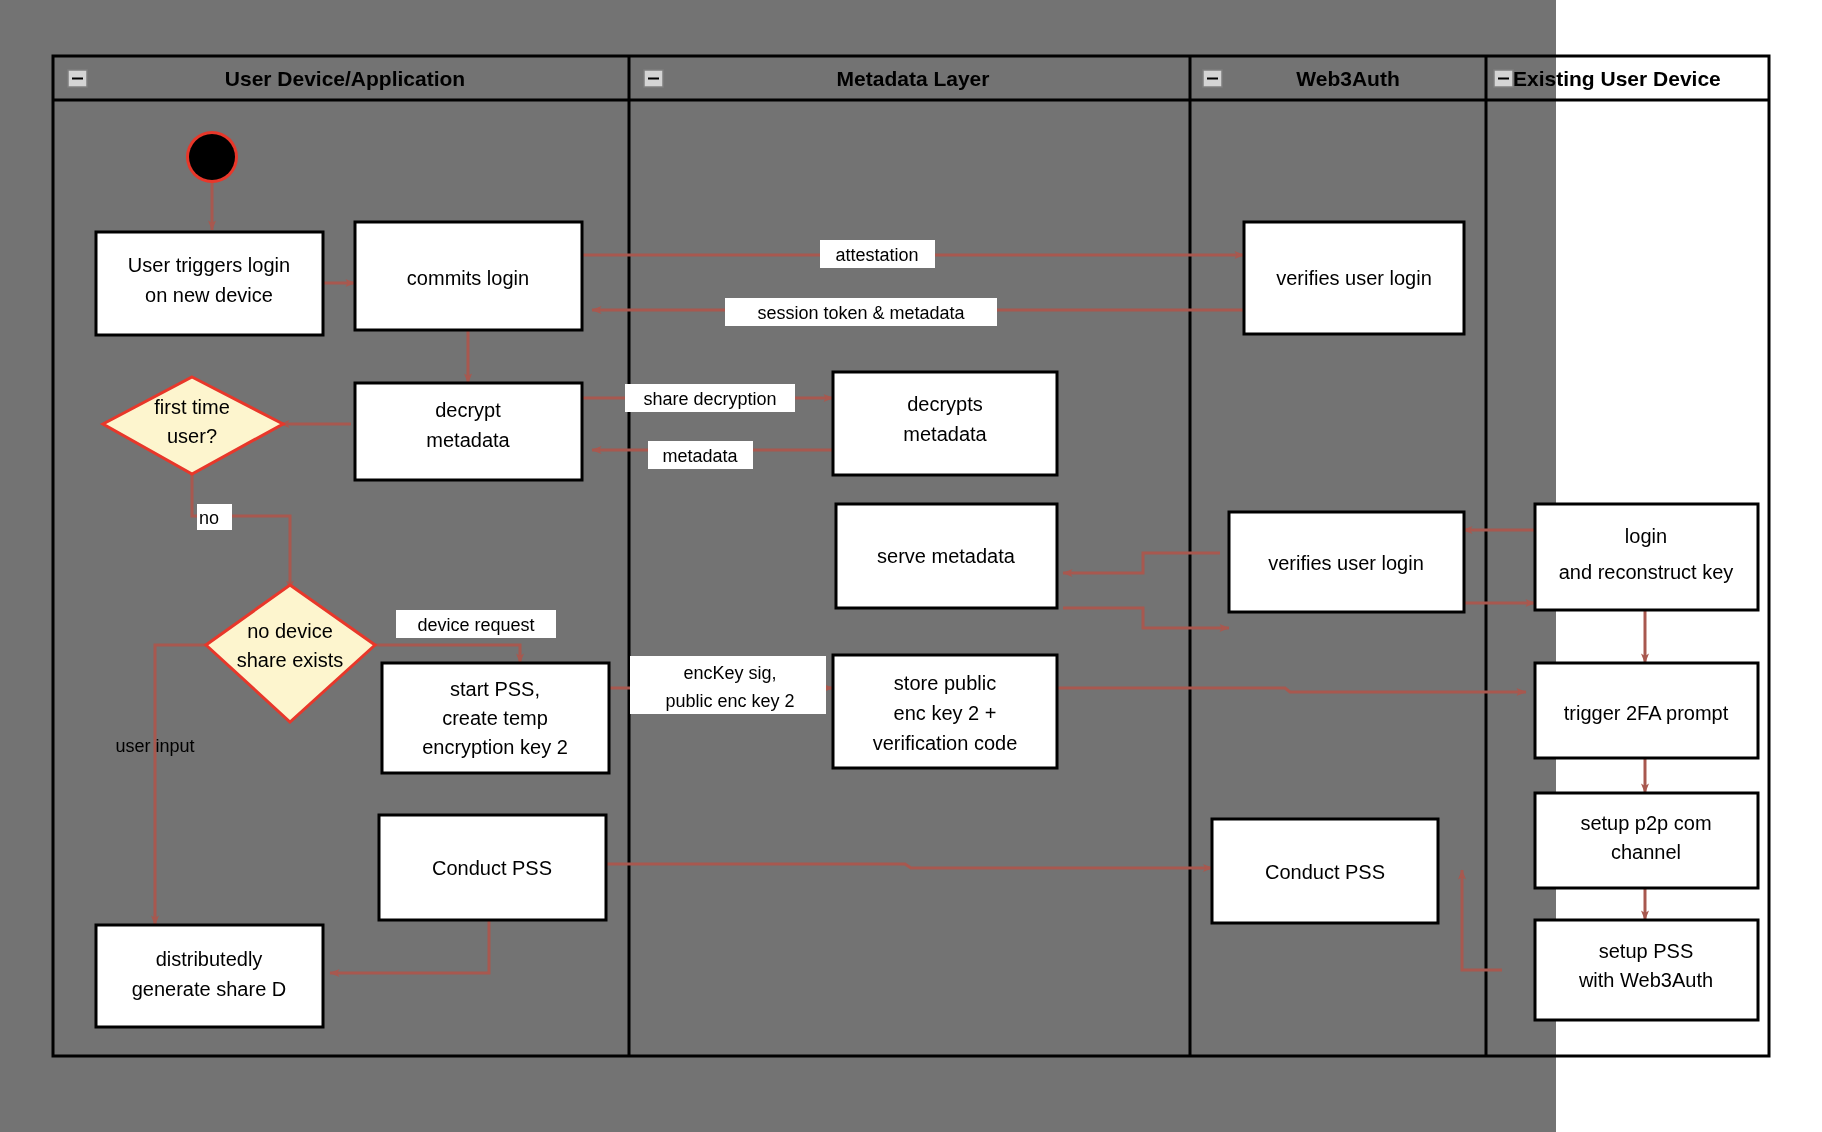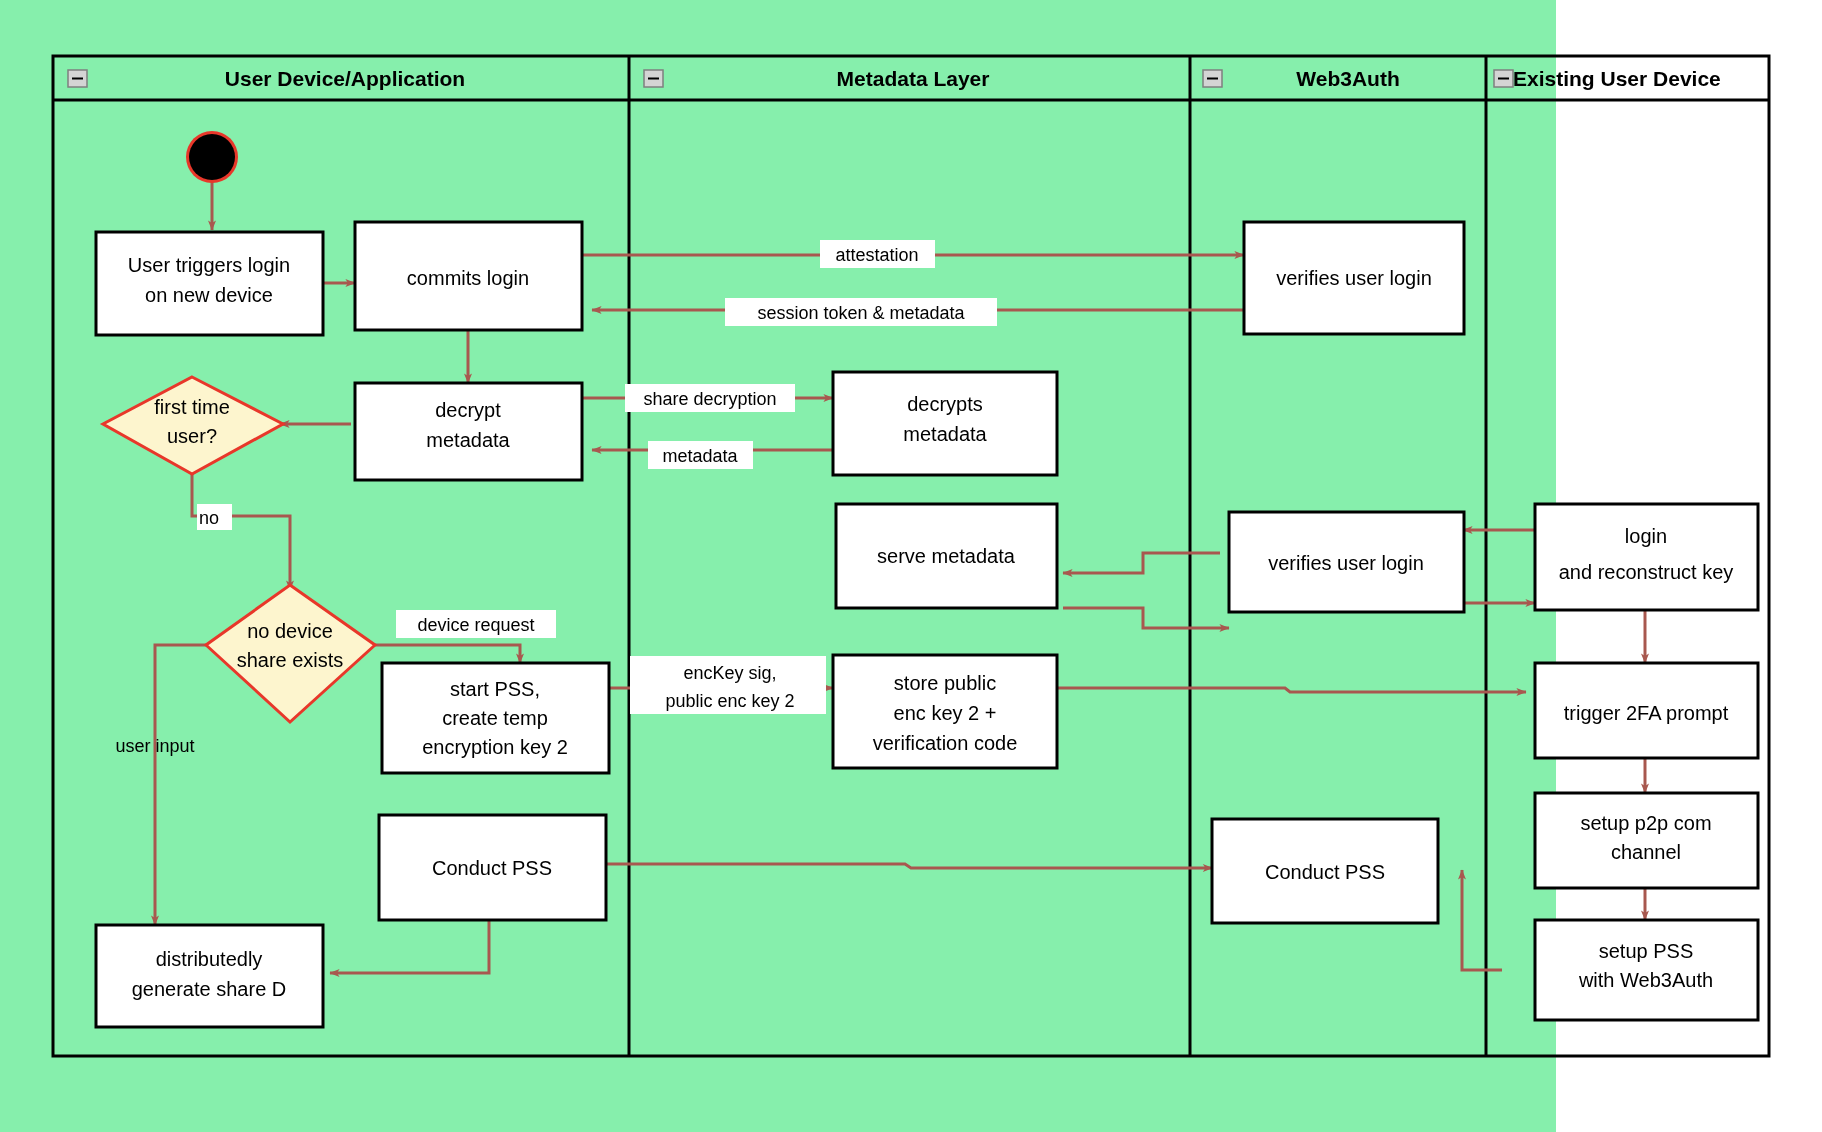--- a/index.html
+++ b/index.html
@@ -9,21 +9,21 @@
     background: #ffffff;
     width: 1822px;
     height: 1132px;
     overflow: hidden;
     font-family: "Liberation Sans", sans-serif;
   }
   #canvas {
     position: relative;
     width: 1556px;
     height: 1132px;
-    background: #86efac;
+    background: #737373;
   }
   svg.diagram {
     position: absolute;
     left: 0;
     top: 0;
     width: 1822px;
     height: 1132px;
     display: block;
   }
   .lane-header-text {

